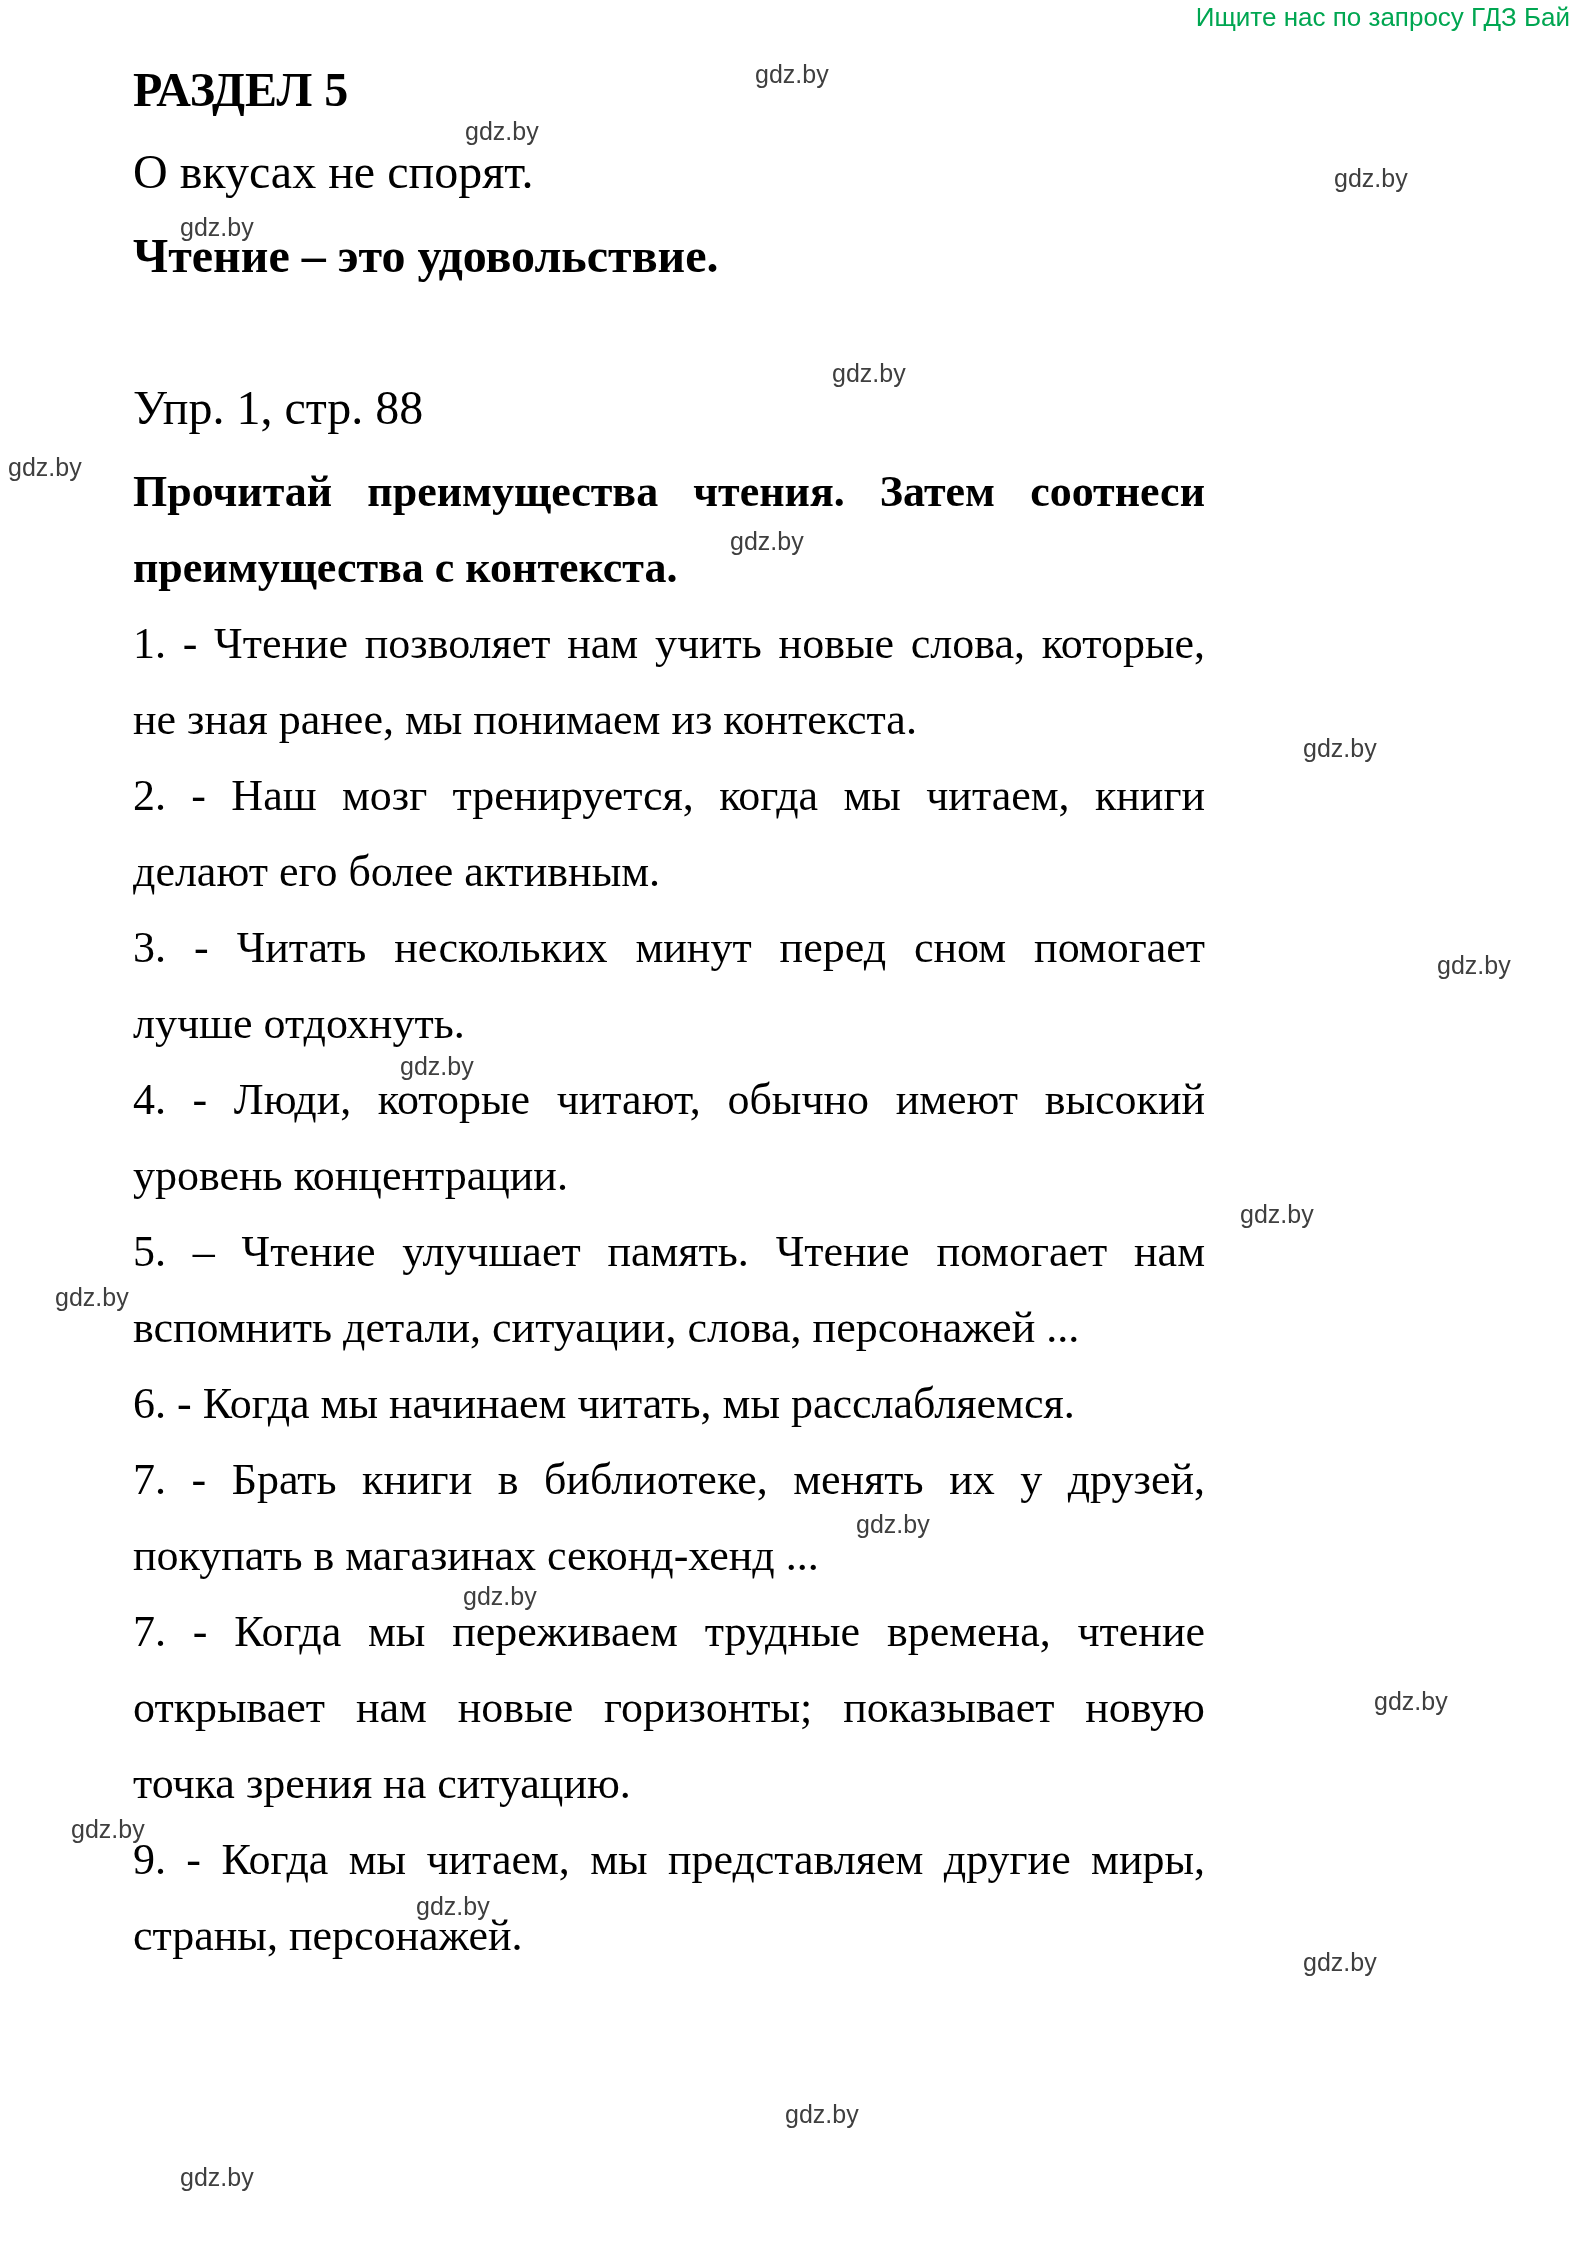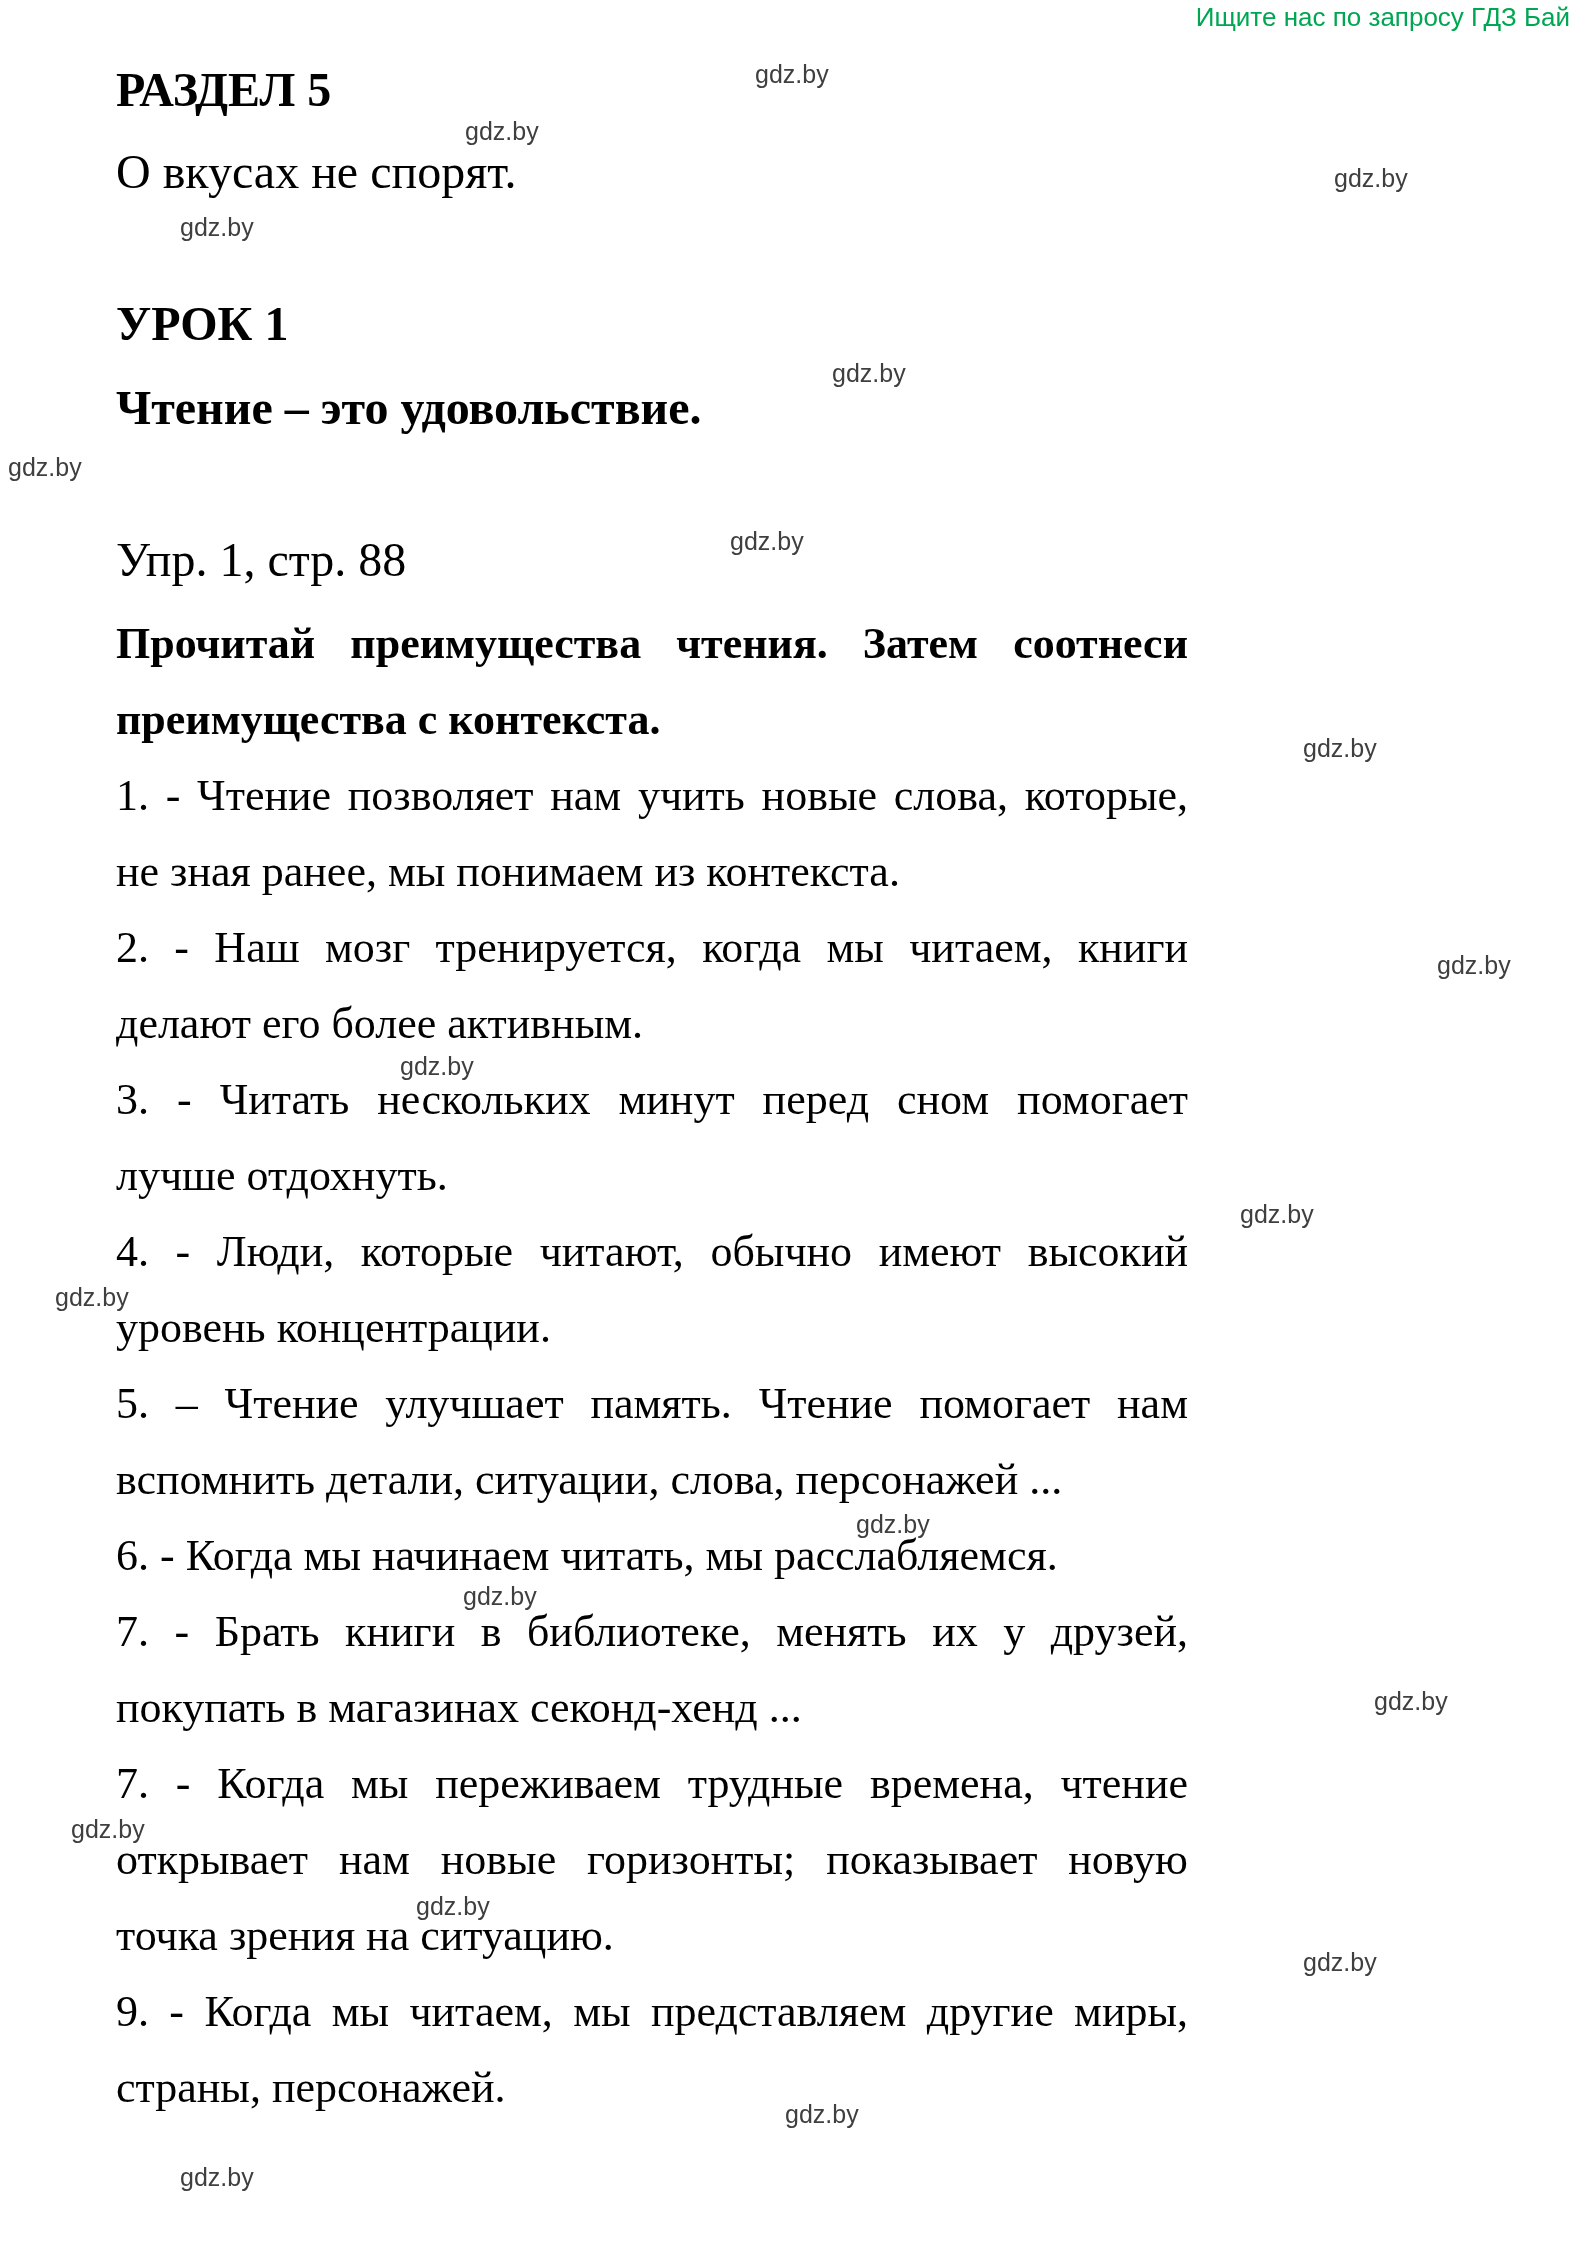--- a/index.html
+++ b/index.html
@@ -13,21 +13,21 @@
             text-align: right; font-family: "Liberation Sans", sans-serif;
             font-size: 26px; color: #00a651; }
 
   .footer { position: absolute; top: 2204px; left: 0; width: 100%;
             text-align: center; font-family: "Liberation Sans", sans-serif;
             font-size: 26px; color: #6633cc; }
 
   .wm { position: absolute; font-family: "Liberation Sans", sans-serif;
         font-size: 25px; color: #3f3f3f; white-space: nowrap; }
 
-  .content { position: absolute; top: 0; left: 0; width: 1328px;
+  .content { position: absolute; top: 0; left: 17px; width: 1328px;
              padding: 60px 140px 0 116px; }
 
   .h-big { font-size: 48px; font-weight: bold; line-height: 60px; }
   .h-sub { font-size: 48px; font-weight: normal; line-height: 60px; margin-top: 22px; }
   .h-lesson { font-size: 48px; font-weight: bold; line-height: 60px; margin-top: 92px; }
   .h-lesson-sub { font-size: 48px; font-weight: bold; line-height: 60px; margin-top: 24px; }
   .h-ex { font-size: 48px; font-weight: normal; line-height: 60px; margin-top: 92px; }
 
   .task { font-size: 44px; font-weight: bold; line-height: 76px; margin-top: 16px;
           text-align: justify; text-align-last: left; }
@@ -39,21 +39,20 @@
 </head>
 <body>
 
 <div class="page">
 
   <div class="banner">Ищите нас по запросу ГДЗ Бай</div>
 
   <div class="content">
     <div class="h-big">РАЗДЕЛ 5</div>
     <div class="h-sub">О вкусах не спорят.</div>
-    <div class="h-lesson">УРОК 1</div>
     <div class="h-lesson-sub">Чтение – это удовольствие.</div>
     <div class="h-ex">Упр. 1, стр. 88</div>
     <div class="task">Прочитай преимущества чтения. Затем соотнеси преимущества с контекста.</div>
 
     <div class="items">
       <p>1. - Чтение позволяет нам учить новые слова, которые, не зная ранее, мы понимаем из контекста.</p>
       <p>2. - Наш мозг тренируется, когда мы читаем, книги делают его более активным.</p>
       <p>3. - Читать нескольких минут перед сном помогает лучше отдохнуть.</p>
       <p>4. - Люди, которые читают, обычно имеют высокий уровень концентрации.</p>
       <p>5. – Чтение улучшает память. Чтение помогает нам вспомнить детали, ситуации, слова, персонажей ...</p>

